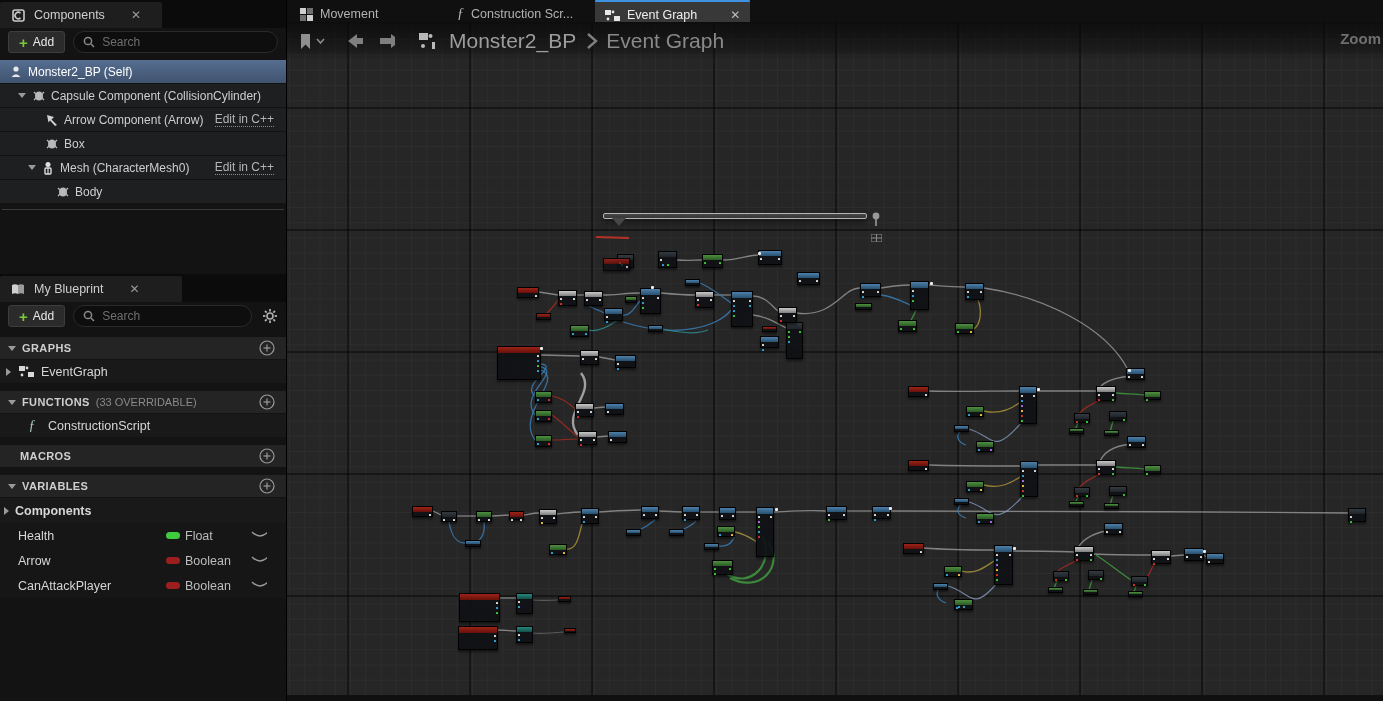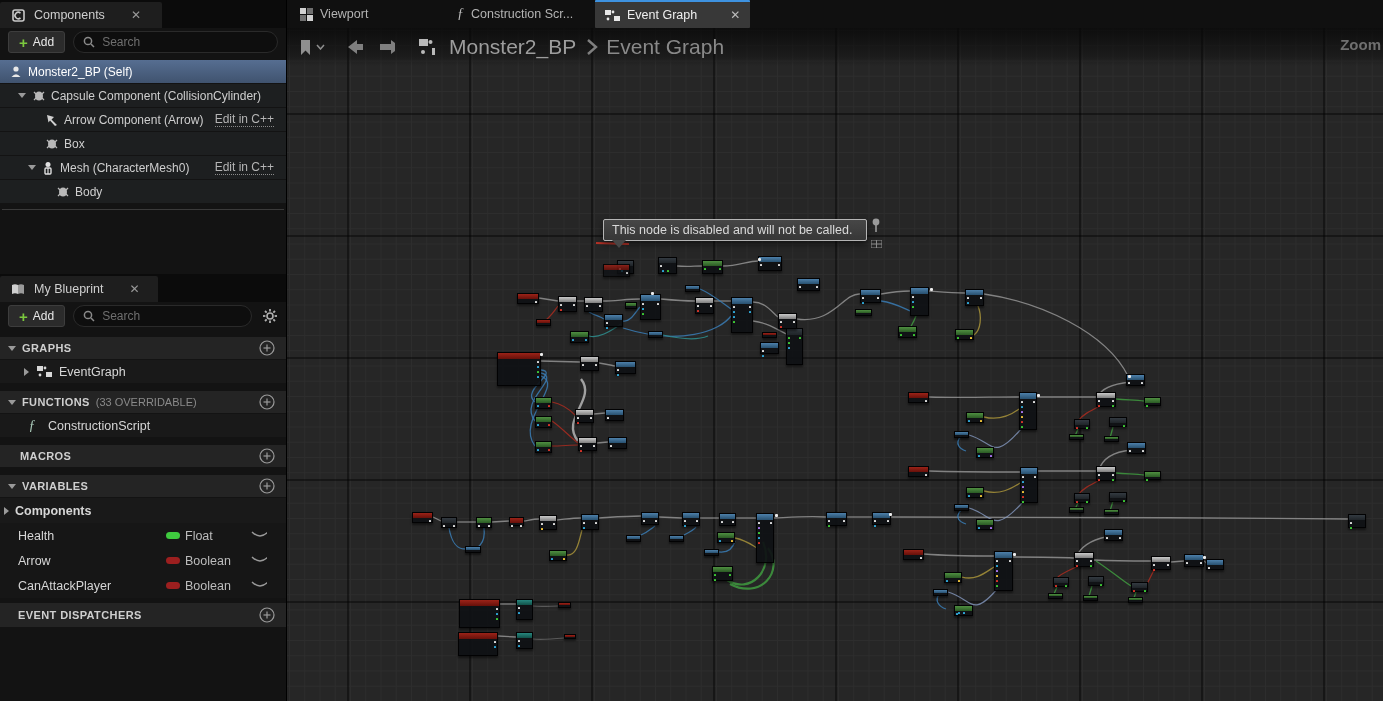--- a/index.html
+++ b/index.html
@@ -30,21 +30,21 @@
 .oplus{position:absolute;right:11px;top:3px}
 .lrow{height:23px;display:flex;align-items:center;font-size:12.5px;color:#d6d6d6;background:#191919;margin-bottom:1px}
 .vrow{height:25px;display:flex;align-items:center;font-size:12.5px;color:#d6d6d6;background:#161616}
 .pill{width:14px;height:7px;border-radius:4px;display:inline-block}
 
 #tabbar{position:absolute;left:287px;top:0;width:1096px;height:28px;background:#101010}
 .dtab{position:absolute;top:0;height:28px;display:flex;align-items:center;gap:7px;padding:0 10px;color:#b3b3b3;font-size:12.5px}
 .dtab.active{background:#383838;color:#efefef;border-top:2px solid #3e92e0;border-radius:1px}
 .dtab .x{color:#bdbdbd;margin-left:26px;font-size:12px}
 
-#canvas{position:absolute;left:287px;top:28px;width:1096px;height:673px;background-color:#262626;
+#canvas{position:absolute;left:287px;top:22px;width:1096px;height:673px;background-color:#262626;
 background-image:
  linear-gradient(to right, rgba(0,0,0,.42) 2px, transparent 2px),
  linear-gradient(to bottom, rgba(0,0,0,.42) 2px, transparent 2px),
  linear-gradient(to right, #2d2d2d 1px, transparent 1px),
  linear-gradient(to bottom, #2d2d2d 1px, transparent 1px);
 background-size:122px 122px,122px 122px,15.25px 15.25px,15.25px 15.25px;
 background-position:60px 0,0 85px,2px 0,0 2px;overflow:hidden}
 #toolbar-ov{position:absolute;left:0;top:0;width:100%;height:38px;background:linear-gradient(rgba(8,8,8,.82),rgba(8,8,8,.35) 75%,rgba(8,8,8,0));display:flex;align-items:center;color:#8f8f8f}
 .crumb{font-size:21px;color:#9d9d9d}
 .crumb2{font-size:21px;color:#898989}
@@ -152,21 +152,21 @@
               <ellipse cx="7" cy="7" rx="4" ry="4.5" fill="#b9b9b9"></ellipse>
               <path d="M2 3 L5 6 M12 3 L9 6 M2 11 L5 8 M12 11 L9 8" stroke="#b9b9b9" stroke-width="1.3"></path>
             </svg>
           </span>
         <span class="lbl">Body</span>
       </div>
       <div class="divider"></div>
     </div>
 
     <div class="ptab-strip" style="position:absolute;top:274px;width:100%">
-      <div class="ptab" style="width:158px">
+      <div class="ptab" style="width:182px">
         <span class="icon">
             <svg width="14" height="13">
               <path d="M1 2 Q4 0.5 7 2 L7 11 Q4 9.5 1 11 Z" fill="#cfcfcf"></path>
               <path d="M13 2 Q10 0.5 7 2 L7 11 Q10 9.5 13 11 Z" fill="#9a9a9a"></path>
             </svg>
           </span>
         <span class="t">My Blueprint</span>
         <span class="x">✕</span>
       </div>
     </div>
@@ -202,21 +202,21 @@
       <div style="height:7px"></div>
       <div class="sechdr">
         <span class="exp"></span>
         <span class="st">GRAPHS</span>
         <span class="oplus"><svg width="16" height="16">
               <circle cx="8" cy="8" r="7" fill="none" stroke="#9a9a9a" stroke-width="1.2"></circle>
               <line x1="8" y1="4.5" x2="8" y2="11.5" stroke="#9a9a9a" stroke-width="1.2"></line>
               <line x1="4.5" y1="8" x2="11.5" y2="8" stroke="#9a9a9a" stroke-width="1.2"></line>
             </svg></span>
       </div>
-      <div class="lrow" style="padding-left:24px;gap:7px">
+      <div class="lrow" style="padding-left:6px;gap:7px">
         <span class="exp r"></span>
         <span class="icon">
             <svg width="15" height="13">
               <rect x="0" y="1" width="6" height="5" fill="#d8d8d8"></rect>
               <rect x="9" y="7" width="6" height="5" fill="#d8d8d8"></rect>
               <circle cx="8" cy="3" r="1.4" fill="#d8d8d8"></circle>
               <circle cx="3" cy="10" r="1.4" fill="#d8d8d8"></circle>
             </svg>
           </span>
         <span>EventGraph</span>
@@ -285,40 +285,32 @@
         <span style="width:148px">CanAttackPlayer</span>
         <span class="pill" style="background:#9c1f1f"></span>
         <span style="margin-left:5px;color:#bdbdbd;width:66px">Boolean</span>
         <span class="icon">
             <svg width="18" height="9">
               <path d="M1 1 Q9 9 17 1" fill="none" stroke="#9a9a9a" stroke-width="1.4"></path>
             </svg>
           </span>
       </div>
       <div style="height:5px"></div>
-      <div class="sechdr" style="height:24px">
-        <span class="st" style="margin-left:10px">EVENT DISPATCHERS</span>
-        <span class="oplus" style="top:4px"><svg width="16" height="16">
-              <circle cx="8" cy="8" r="7" fill="none" stroke="#9a9a9a" stroke-width="1.2"></circle>
-              <line x1="8" y1="4.5" x2="8" y2="11.5" stroke="#9a9a9a" stroke-width="1.2"></line>
-              <line x1="4.5" y1="8" x2="11.5" y2="8" stroke="#9a9a9a" stroke-width="1.2"></line>
-            </svg></span>
-      </div>
     </div>
   </div>
 
   <div id="tabbar">
     <div class="dtab" style="left:3px">
       <svg width="13" height="13">
           <rect x="0" y="0" width="6" height="6" fill="#d0d0d0"></rect>
           <rect x="7" y="0" width="6" height="6" fill="#6f6f6f"></rect>
           <rect x="0" y="7" width="6" height="6" fill="#6f6f6f"></rect>
           <rect x="7" y="7" width="6" height="6" fill="#d0d0d0"></rect>
         </svg>
-      <span>Viewport</span>
+      <span>Movement</span>
     </div>
     <div class="dtab" style="left:160px">
       <span style="font-family:'Liberation Serif',serif;font-style:italic;color:#b9b9b9;font-size:14px">ƒ</span>
       <span>Construction Scr...</span>
     </div>
     <div class="dtab active" style="left:308px">
       <svg width="15" height="13">
           <rect x="0" y="1" width="6" height="5" fill="#e8e8e8"></rect>
           <rect x="9" y="7" width="6" height="5" fill="#e8e8e8"></rect>
           <circle cx="8" cy="3" r="1.4" fill="#e8e8e8"></circle>
@@ -984,21 +976,20 @@
           </svg>
         </span>
       <span class="crumb" style="margin-left:14px">Monster2_BP</span>
       <svg width="12" height="18" style="margin:0 8px 0 10px">
           <path d="M2 2 L10 9 L2 16" fill="none" stroke="#7f7f7f" stroke-width="2.4"></path>
         </svg>
       <span class="crumb2">Event Graph</span>
     </div>
     <div id="zoomlbl">Zoom</div>
     <div id="tooltip" style="left:316px;top:191px;width:264px">
-      <div>This node is disabled and will not be called.</div>
     </div>
     <span class="ttico" style="left:583px;top:190px"><svg width="12" height="15">
           <circle cx="6" cy="4" r="3.4" fill="#9a9a9a"></circle>
           <rect x="5.2" y="7" width="1.6" height="7" fill="#9a9a9a"></rect>
         </svg></span>
     <span class="ttico" style="left:584px;top:206px"><svg width="11" height="8">
           <rect x="0" y="0" width="11" height="8" fill="none" stroke="#8a8a8a"></rect>
           <line x1="0" y1="4" x2="11" y2="4" stroke="#8a8a8a"></line>
           <line x1="5.5" y1="0" x2="5.5" y2="8" stroke="#8a8a8a"></line>
         </svg></span>

